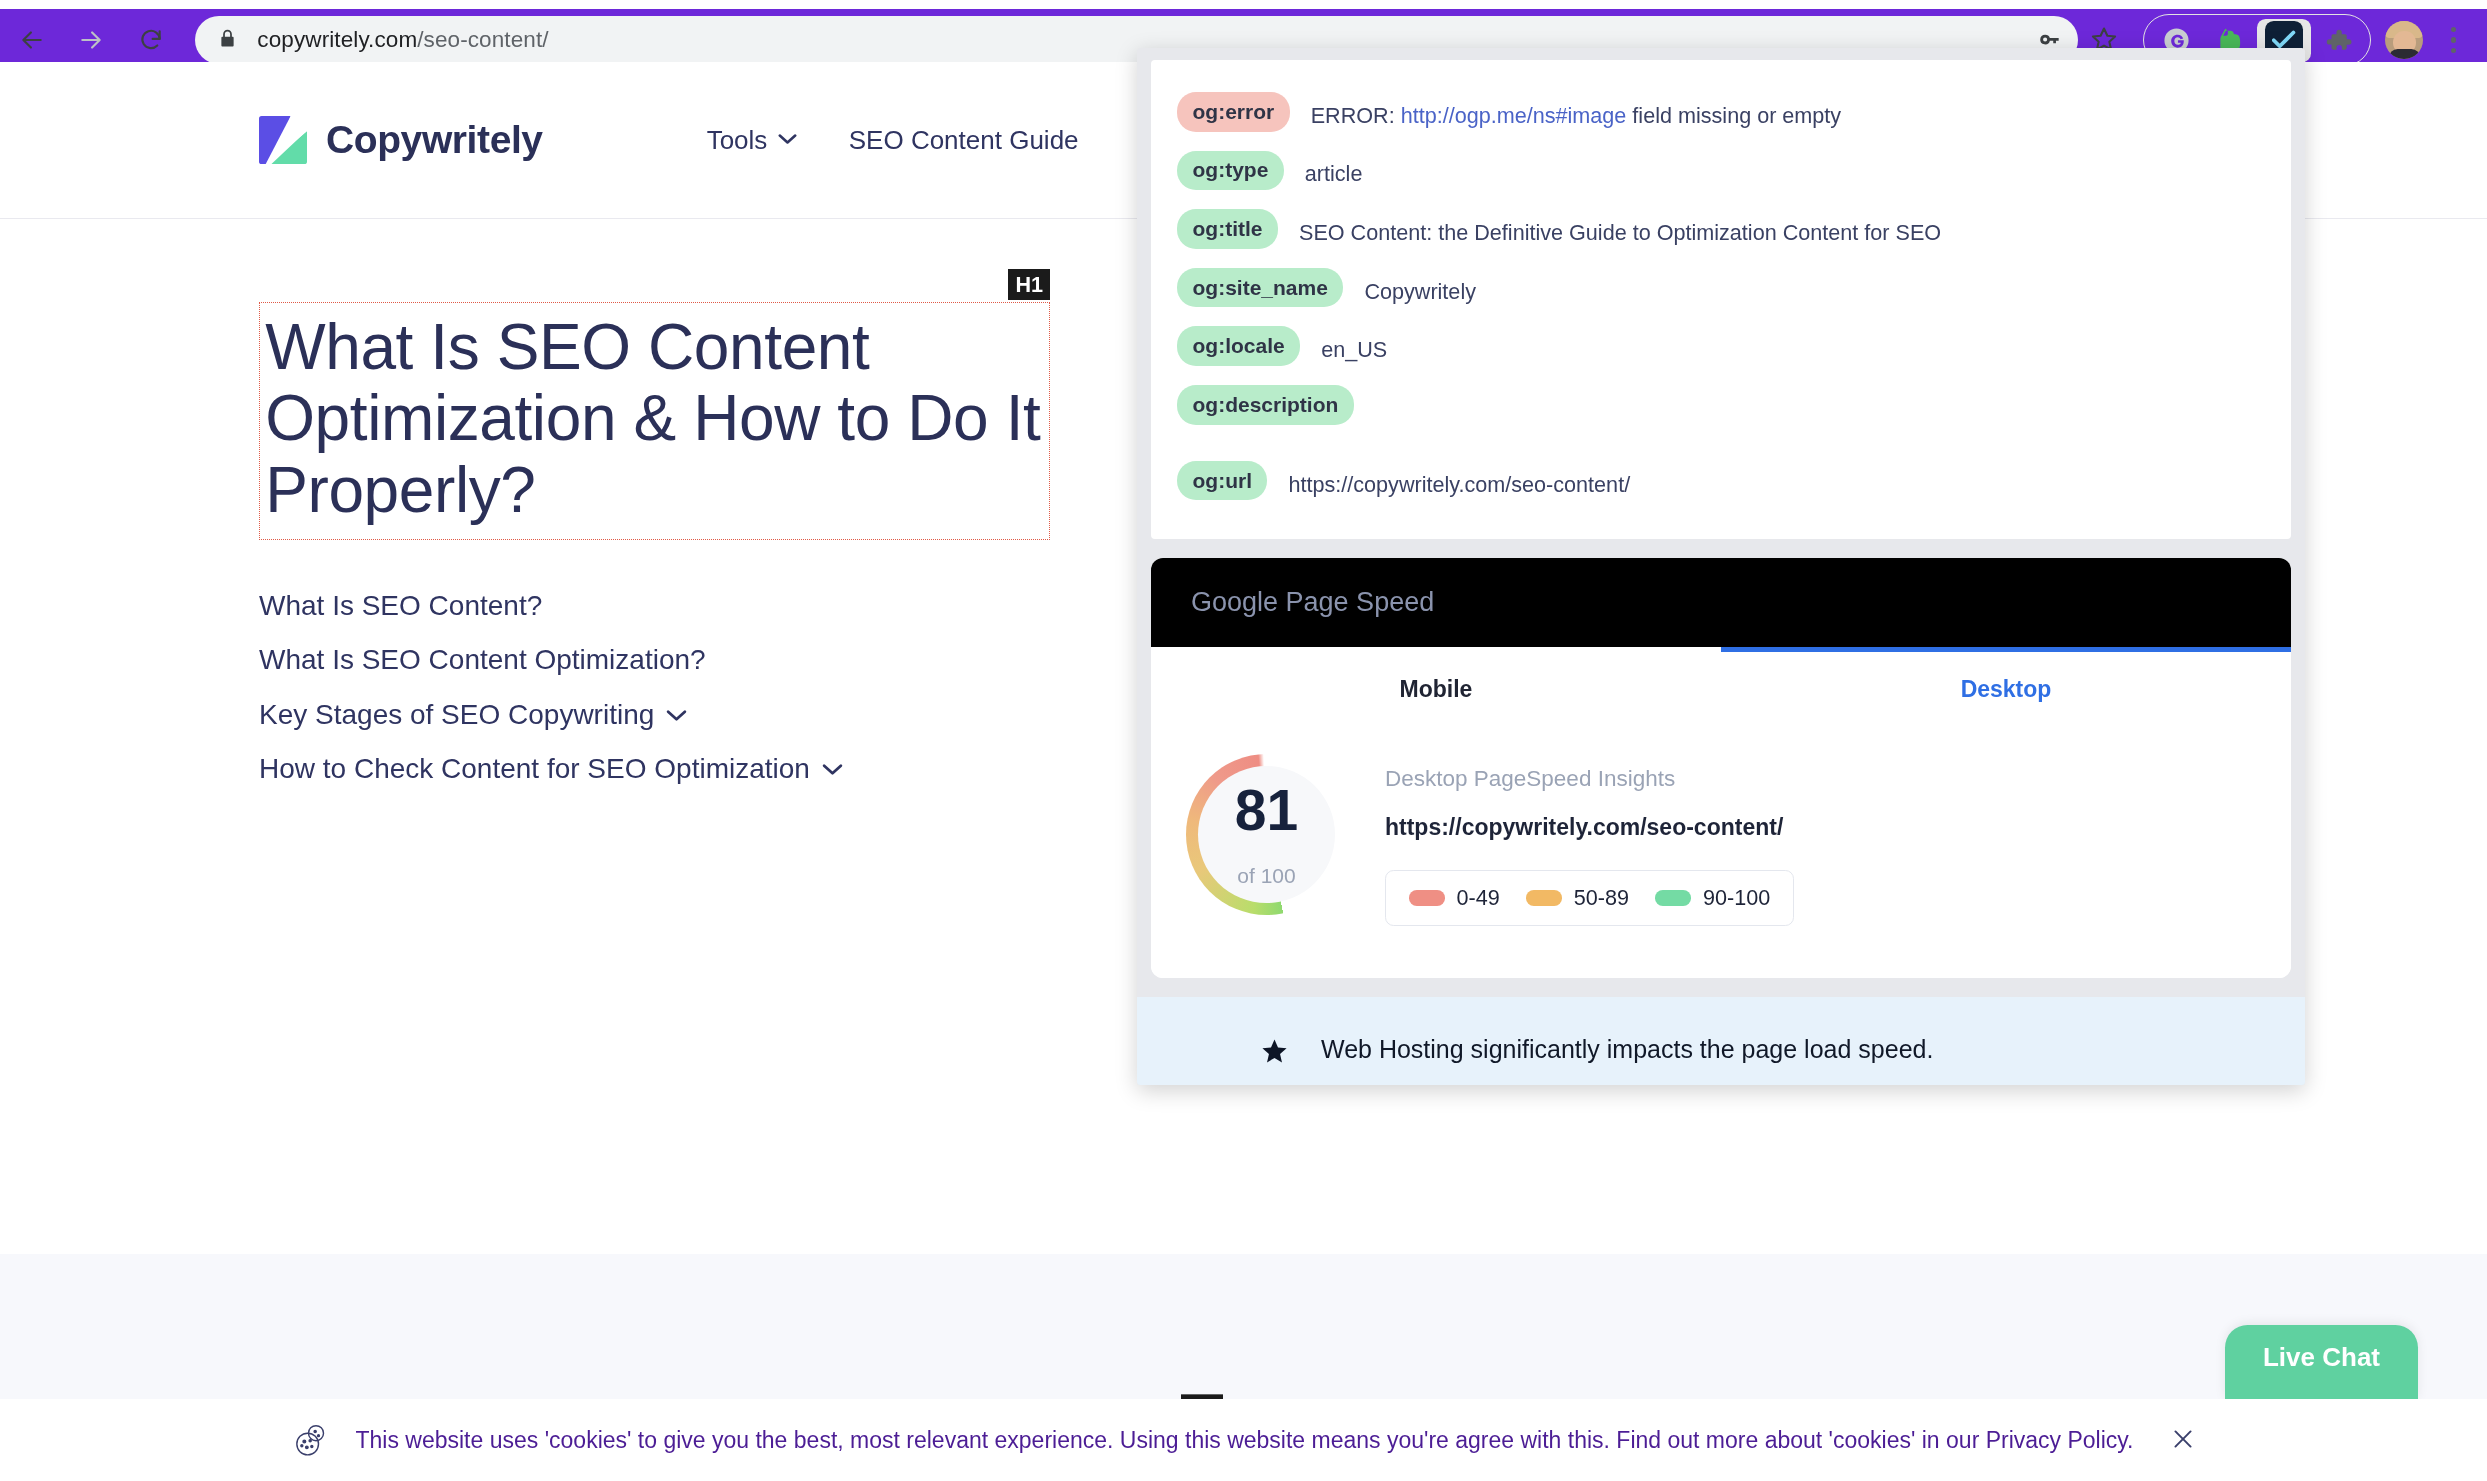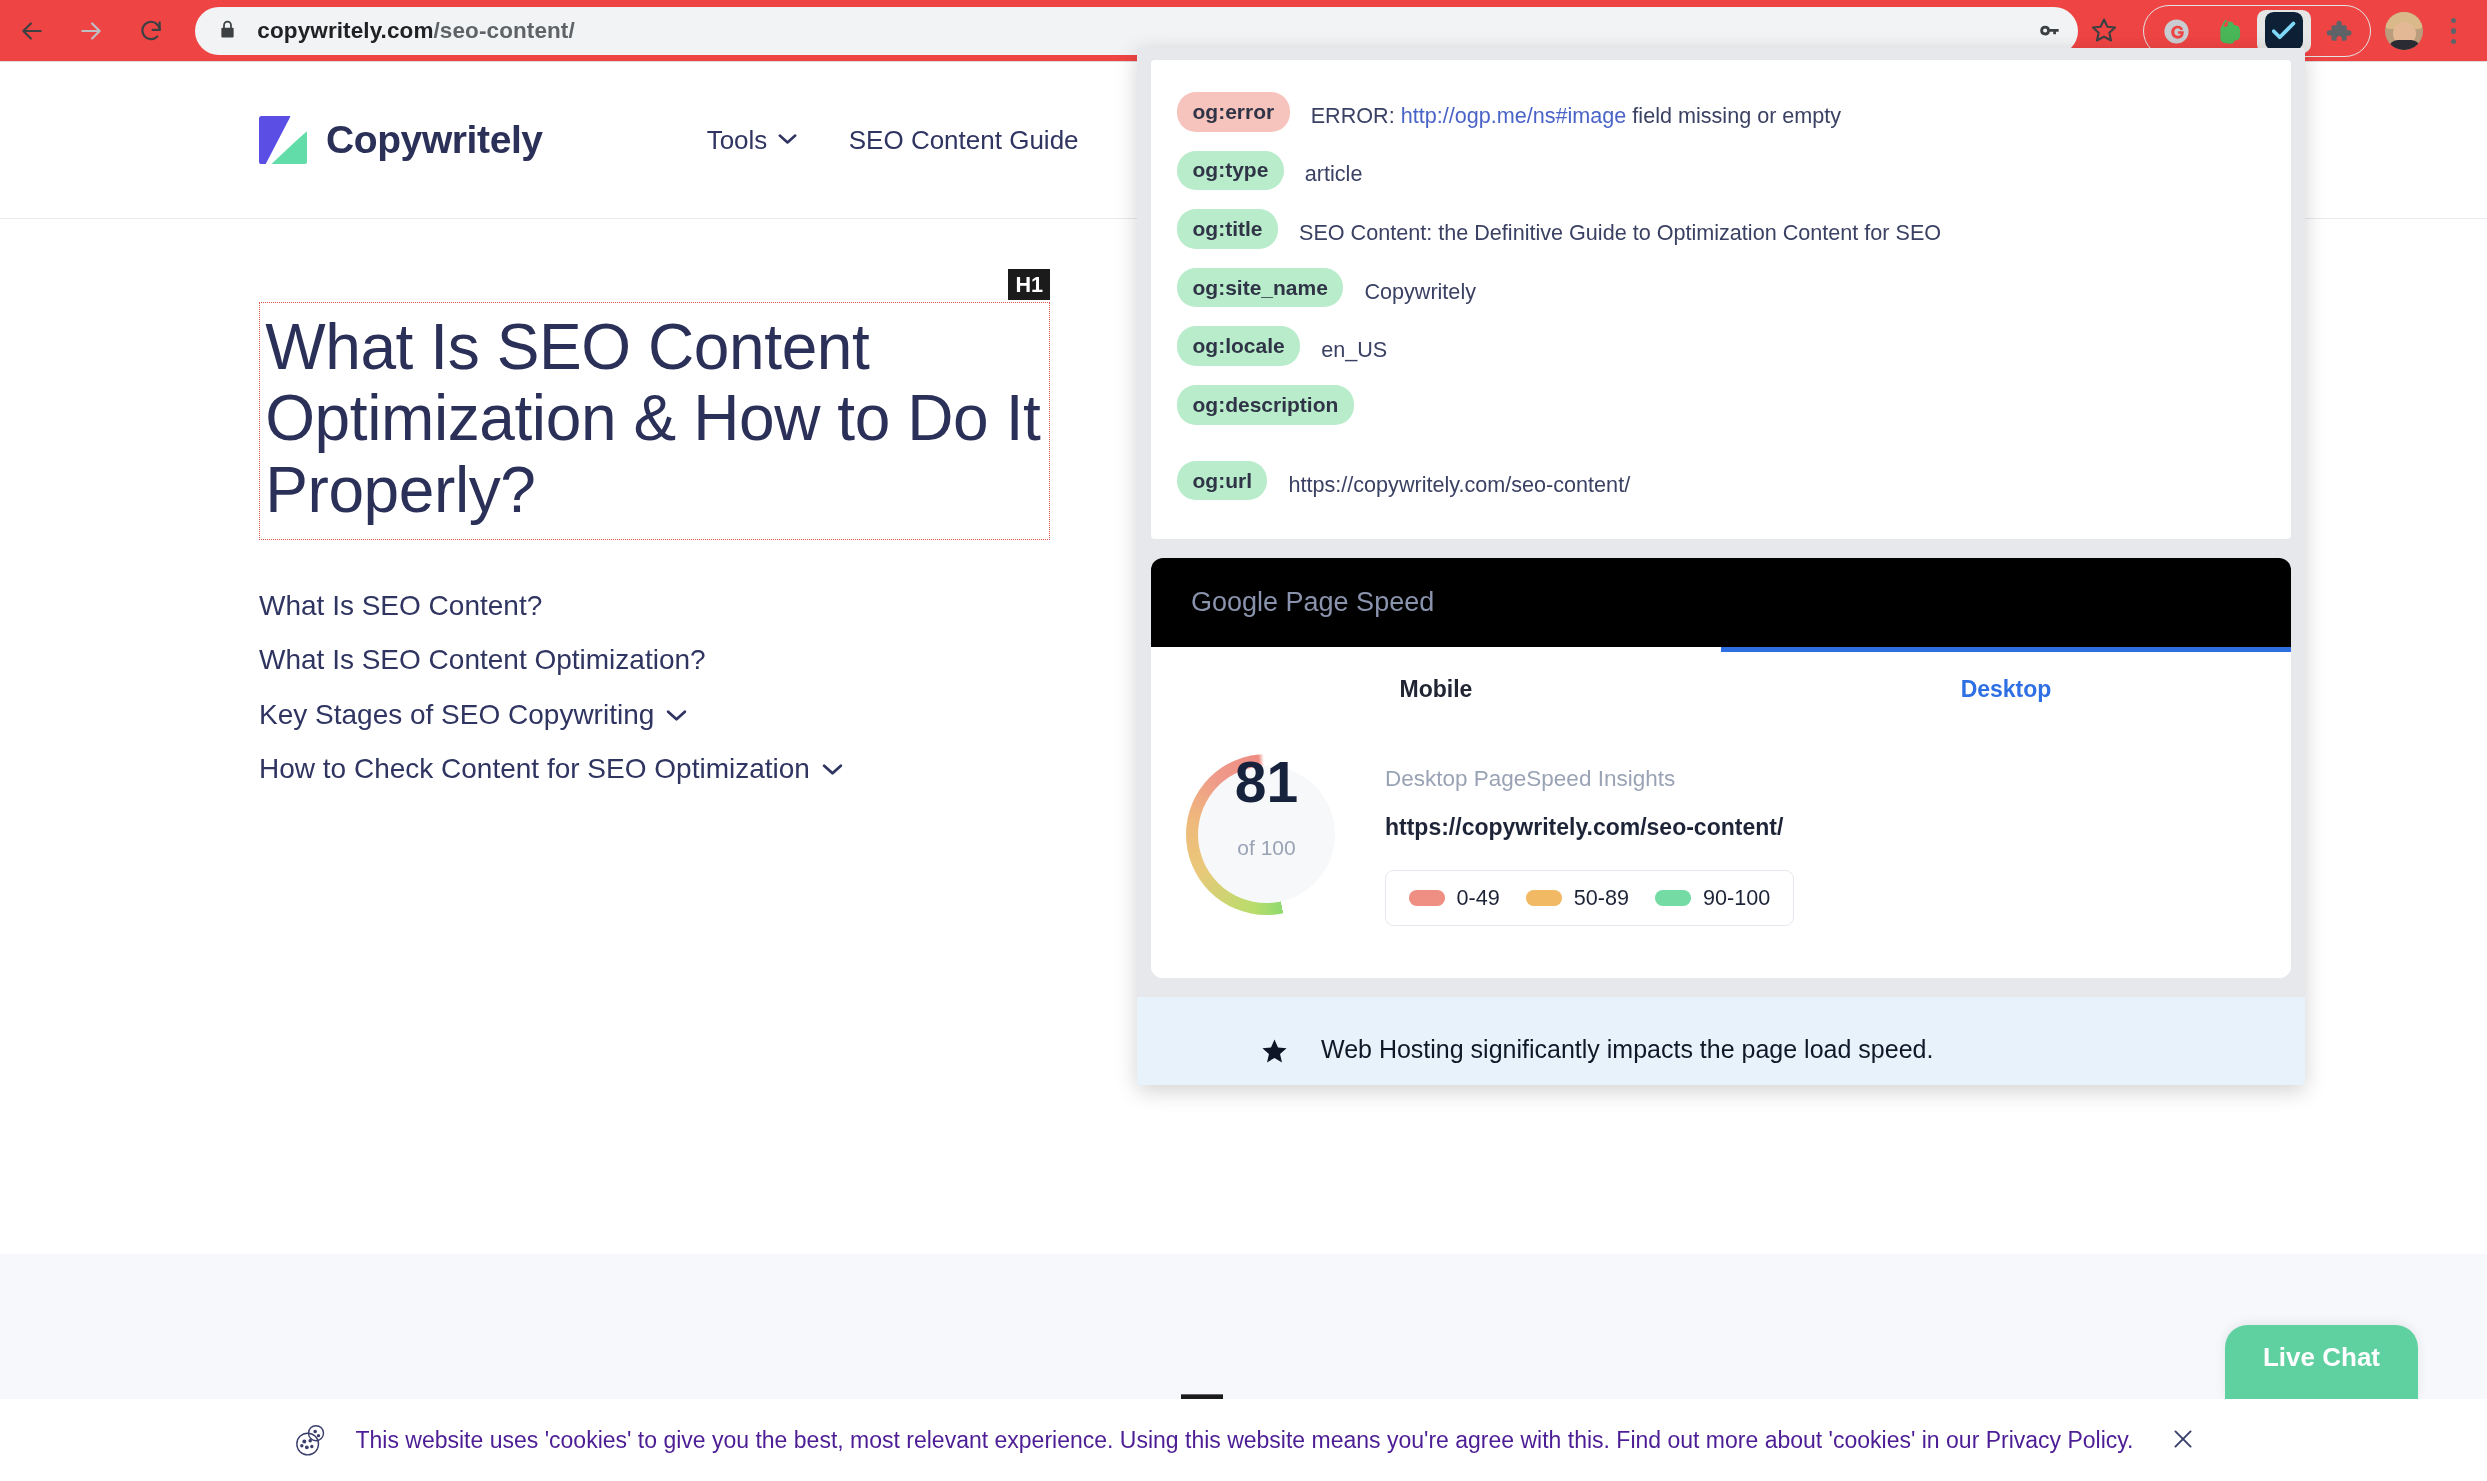--- a/index.html
+++ b/index.html
@@ -4,25 +4,24 @@
 <style>
   * { box-sizing: border-box; margin: 0; padding: 0; }
   html, body {
     width: 2487px; height: 1482px;
     font-family: "Liberation Sans", sans-serif;
     background: #ffffff;
     overflow: hidden;
   }
   
   #browser-chrome {
-    position: absolute; top: 0; left: 0; width: 2487px; height: 62px;
-    background: #ef4444;
+    position: absolute; top: 9px; left: 0; width: 2487px; height: 62px;
+    background: #6d28d9;
     display: flex; align-items: center;
     border-bottom: 0.9px solid #dcdcdc;
-    font-weight: bold;
   }
   .nav-btn {
     width: 54px; height: 54px; margin-left: 5.2px;
     display: flex; align-items: center; justify-content: center;
     border-radius: 50%;
   }
   .nav-btn svg { display:block; }
   #omnibox {
     margin-left: 17.3px;
     height: 48px;
@@ -234,21 +233,21 @@
         #ee8d83 186deg,
         rgba(0,0,0,0) 190deg,
         rgba(0,0,0,0) 360deg);
   }
   #gauge::after {
     content: ""; position: absolute; inset: 12px;
     background: #f7f8fa; border-radius: 50%;
   }
   #gauge-inner {
     position: absolute; inset: 0; z-index: 2;
-    display: flex; flex-direction: column; align-items: center; justify-content: flex-start; gap: 16px;
+    display: flex; flex-direction: column; align-items: center; justify-content: center; gap: 16px;
   }
   #gauge-score { font-size: 57px; font-weight: 700; color: #17223c; line-height: 1; }
   #gauge-of { font-size: 21px; color: #9aa3b5; margin-top: 8.6px; }
 
   #speed-info { margin-left: 38px; padding-top: 12px; }
   #speed-label { font-size: 22.5px; color: #9aa3b5; }
   #speed-url { font-size: 23px; font-weight: 700; color: #1e2438; margin-top: 21.6px; }
   #legend {
     margin-top: 29px;
     display: inline-flex; align-items: center; gap: 26px;

